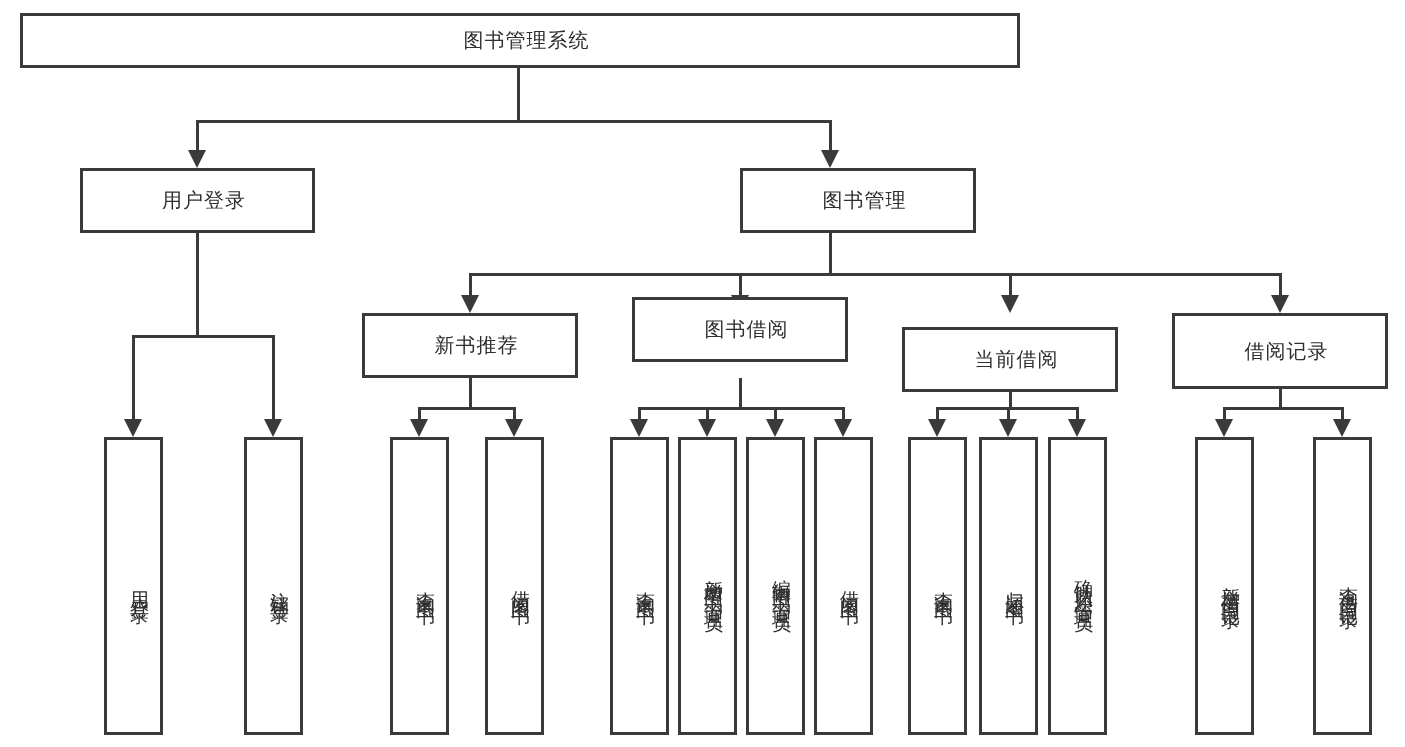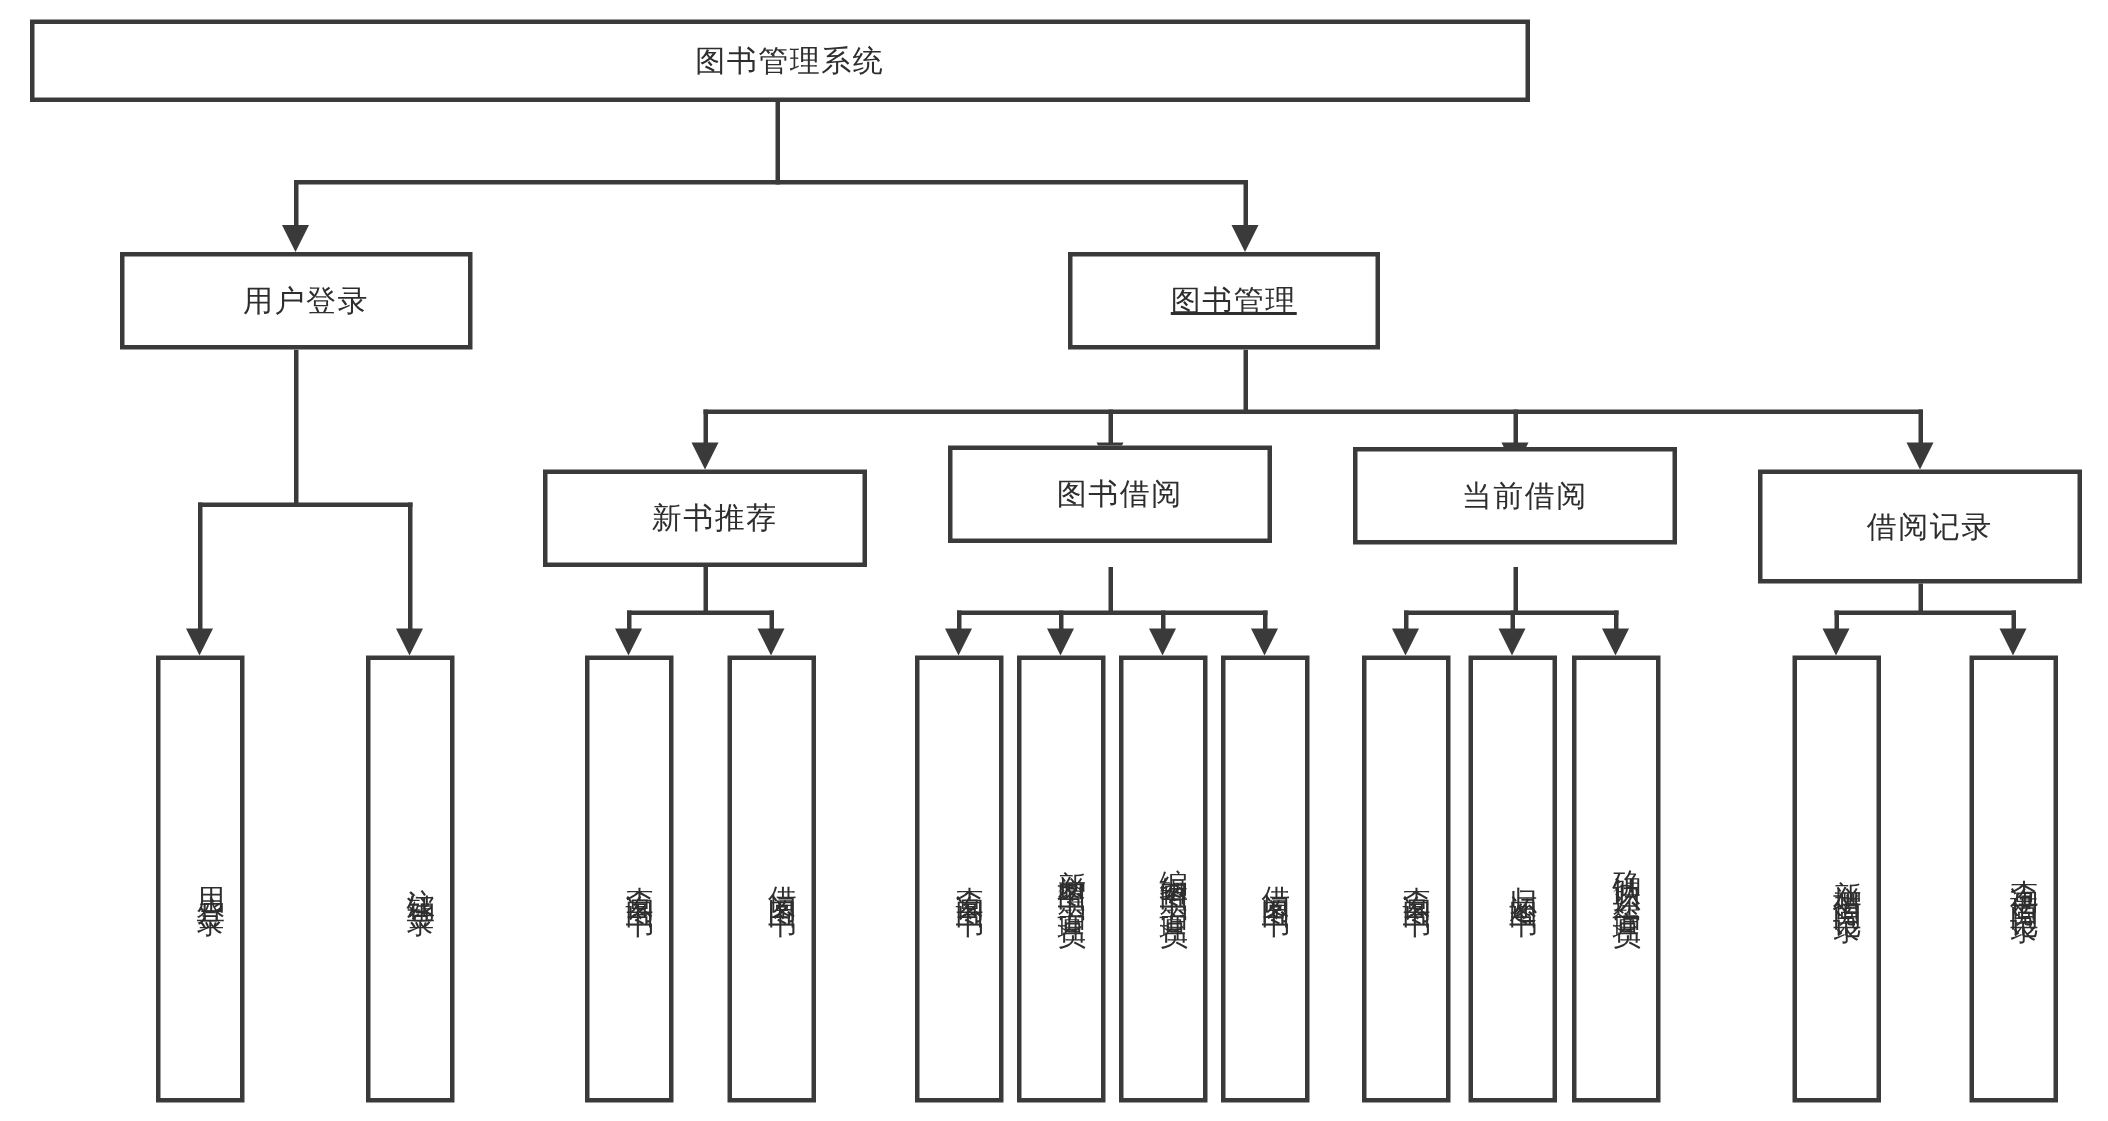--- a/index.html
+++ b/index.html
@@ -59,25 +59,25 @@
   }
 </style>
 </head>
 <body>
 
 <div id="canvas">
 
   <div class="box" style="left:20px; top:13px; width:1000px; height:55px;">图书管理系统</div>
 
   <div class="box" style="left:80px; top:168px; width:235px; height:65px;">用户登录</div>
-  <div class="box" style="left:712px; top:168px; width:208px; height:65px;text-decoration:underline;">图书管理</div>
+  <div class="box" style="left:740px; top:168px; width:236px; height:65px;">图书管理</div>
 
   <div class="box" style="left:362px; top:313px; width:216px; height:65px;">新书推荐</div>
   <div class="box" style="left:632px; top:297px; width:216px; height:65px;">图书借阅</div>
-  <div class="box" style="left:902px; top:298px; width:216px; height:65px;">当前借阅</div>
+  <div class="box" style="left:902px; top:327px; width:216px; height:65px;">当前借阅</div>
   <div class="box" style="left:1172px; top:313px; width:216px; height:76px;">借阅记录</div>
 
   <div class="box vbox" style="left:104px; top:437px; width:59px; height:298px;">用户登录</div>
   <div class="box vbox" style="left:244px; top:437px; width:59px; height:298px;">注销登录</div>
 
   <div class="box vbox" style="left:390px; top:437px; width:59px; height:298px;">查询图书</div>
   <div class="box vbox" style="left:485px; top:437px; width:59px; height:298px;">借阅图书</div>
 
   <div class="box vbox" style="left:610px; top:437px; width:59px; height:298px;">查询图书</div>
   <div class="box vbox" style="left:678px; top:437px; width:59px; height:298px;">新增图书（管理员）</div>

